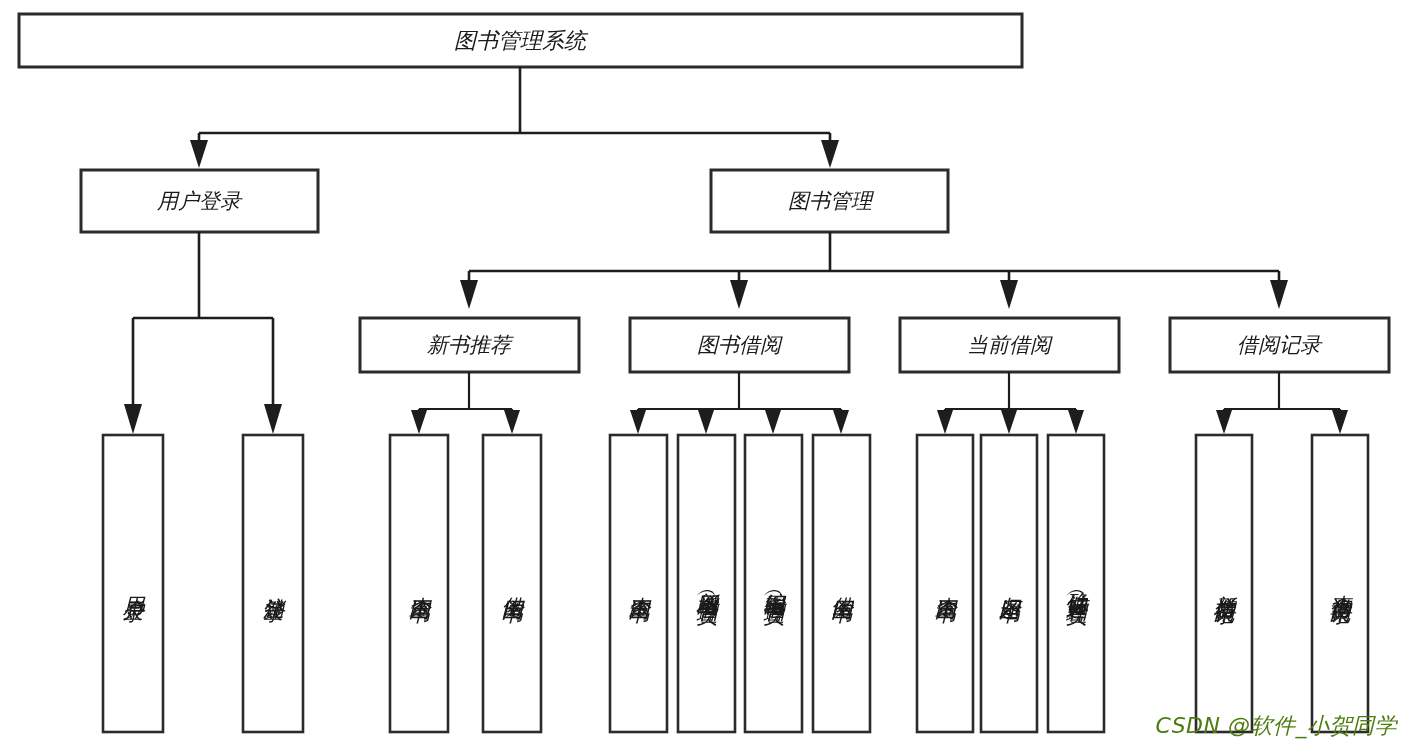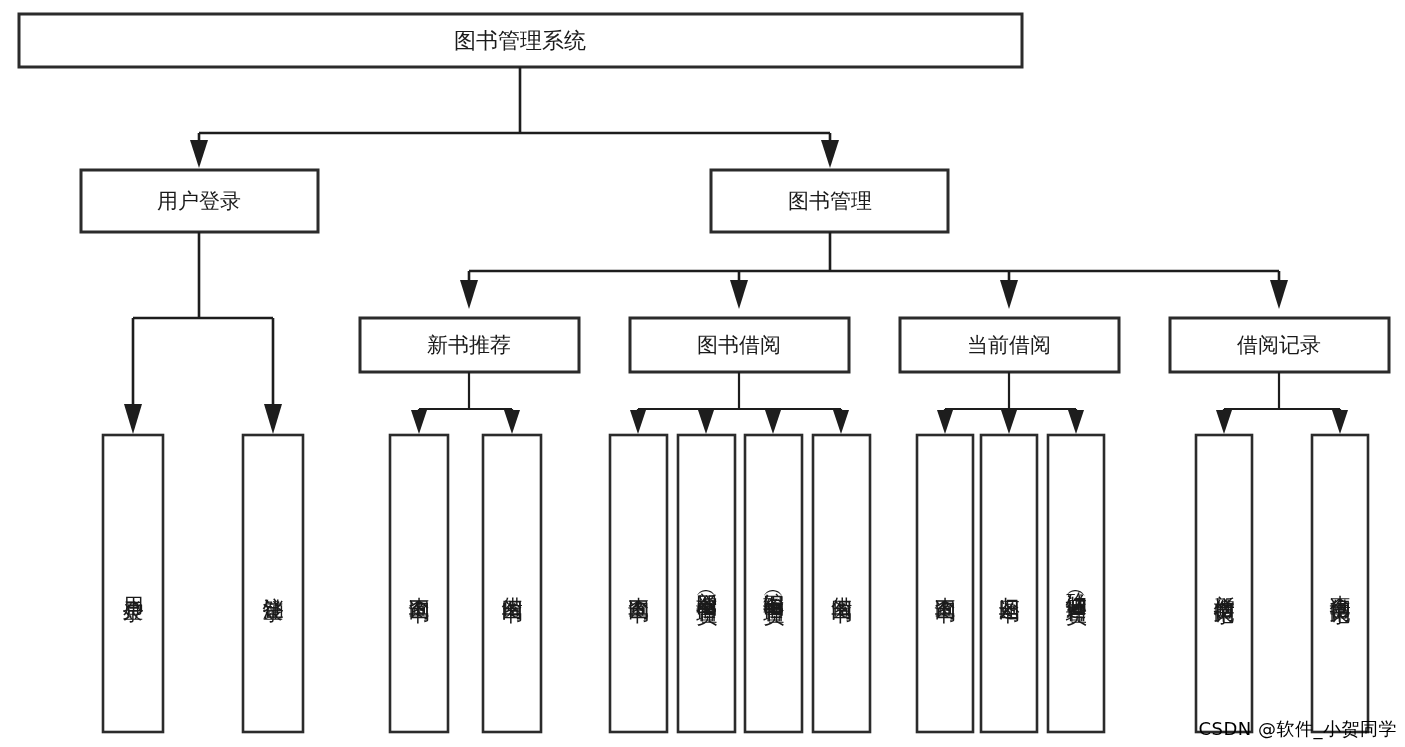--- a/index.html
+++ b/index.html
@@ -11,20 +11,21 @@
     width: 1405px;
     height: 747px;
     font-family: "DejaVu Sans", "Liberation Sans", sans-serif;
     overflow: hidden;
     position: relative;
   }
   #diagram-root {
     position: relative;
     width: 1405px;
     height: 747px;
+    font-style: italic;
   }
   svg#flow-svg {
     position: absolute;
     top: 0;
     left: 0;
     width: 1405px;
     height: 747px;
   }
   .node-box {
     fill: #ffffff;
@@ -75,22 +76,22 @@
     color: #1a1a1a;
     letter-spacing: 2px;
     white-space: nowrap;
     text-align: center;
   }
   .watermark {
     position: absolute;
     right: 8px;
     bottom: 6px;
     font-family: "DejaVu Sans", "Liberation Sans", sans-serif;
-    font-size: 18px;
-    color: #000000;
+    font-size: 22px;
+    color: #4d7c0f;
     letter-spacing: 0.5px;
     white-space: nowrap;
   }
 </style>
 </head>
 <body>
 
 <div id="diagram-root">
 
   <svg id="flow-svg" viewBox="0 0 1405 747">

